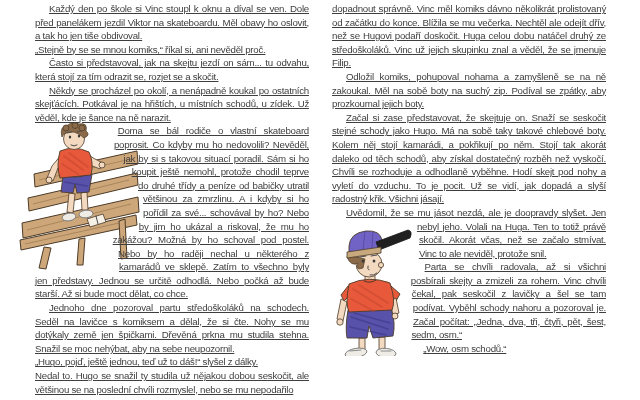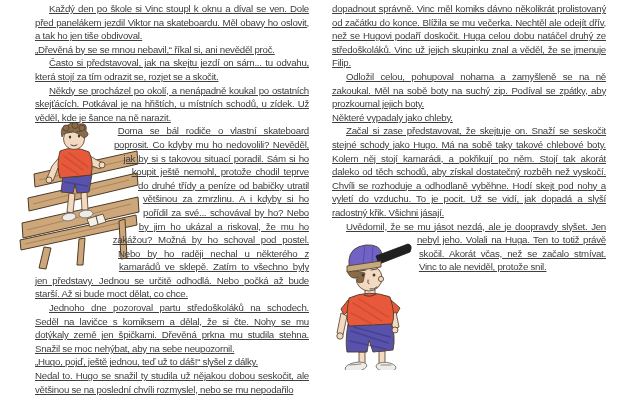--- a/index.html
+++ b/index.html
@@ -46,21 +46,21 @@
   .ink{stroke:#4a4a4a;stroke-width:1;fill:none;stroke-linecap:round;}
   .dot{fill:#3a3a3a;}
 </style>
 </head>
 <body>
 
 <div class="page">
 
   <div class="col">
     <p class="para indent">Každý den po škole si Vinc stoupl k oknu a díval se ven. Dole před panelákem jezdil Viktor na skateboardu. Měl obavy ho oslovit, a tak ho jen tiše obdivoval.</p>
-    <p class="para">„Dřevěná by se se mnou nebavil,“ říkal si, ani nevěděl proč.</p>
+    <p class="para">„Stejně by se se mnou komiks,“ říkal si, ani nevěděl proč.</p>
     <p class="para indent">Často si představoval, jak na skejtu jezdí on sám... tu odvahu, která stojí za tím odrazit se, rozjet se a skočit.</p>
     <p class="para indent">Někdy se procházel po okolí, a nenápadně koukal po ostatních skejťácích. Potkával je na hřištích, u místních schodů, u zídek. Už věděl, kde je šance na ně narazit.</p>
 
     <p class="para indent">
       <svg class="float-bench" viewBox="0 0 122 148" aria-hidden="true">
         <g>
           <path class="f-wood" d="M15,52 L118,29 L119,42 L16,65 Z"></path>
           <path class="f-wood" d="M9,76 L118,51 L119,63 L10,89 Z"></path>
           <path class="f-wood" d="M3,101 L119,75 L120,90 L4,116 Z"></path>
           <path class="f-wood" d="M1,118 L117,93 L118,103 L2,128 Z"></path>
@@ -105,22 +105,21 @@
       </svg><span>Doma se bál rodiče o vlastní skateboard poprosit. Co kdyby mu ho nedovolili? Nevěděl, jak by si s takovou situací poradil. Sám si ho koupit ještě nemohl, protože chodil teprve do druhé třídy a peníze od babičky utratil většinou za zmrzlinu. A i kdyby si ho pořídil za své... schovával by ho? Nebo by jim ho ukázal a riskoval, že mu ho zakážou? Možná by ho schoval pod postel. Nebo by ho raději nechal u některého z kamarádů ve sklepě. Zatím to všechno byly jen představy. Jednou se určitě odhodlá. Nebo počká až bude starší. Až si bude moct dělat, co chce.</span>
     </p>
 
     <p class="para indent">Jednoho dne pozoroval partu středoškoláků na schodech. Seděl na lavičce s komiksem a dělal, že si čte. Nohy se mu dotýkaly země jen špičkami. Dřevěná prkna mu studila stehna. Snažil se moc nehýbat, aby na sebe neupozornil.</p>
     <p class="para">„Hugo, pojď, ještě jednou, teď už to dáš!“ slyšel z dálky.</p>
     <p class="para">Nedal to. Hugo se snažil ty studila už nějakou dobou seskočit, ale většinou se na poslední chvíli rozmyslel, nebo se mu nepodařilo</p>
   </div>
 
   <div class="col">
     <p class="para">dopadnout správně. Vinc měl komiks dávno několikrát prolistovaný od začátku do konce. Blížila se mu večerka. Nechtěl ale odejít dřív, než se Hugovi podaří doskočit. Huga celou dobu natáčel druhý ze středoškoláků. Vinc už jejich skupinku znal a věděl, že se jmenuje Filip.</p>
-    <p class="para indent">Odložil celou, pohupoval nohama a zamyšleně se na ně zakoukal. Měl na sobě boty na suchý zip. Podíval se zpátky, aby prozkoumal jejich boty.</p>
-    <p class="para">Některé vypadaly jako chleby.</p>
+    <p class="para indent">Odložil komiks, pohupoval nohama a zamyšleně se na ně zakoukal. Měl na sobě boty na suchý zip. Podíval se zpátky, aby prozkoumal jejich boty.</p>
     <p class="para indent">Začal si zase představovat, že skejtuje on. Snaží se seskočit stejné schody jako Hugo. Má na sobě taky takové chlebové boty. Kolem něj stojí kamarádi, a pokřikují po něm. Stojí tak akorát daleko od těch schodů, aby získal dostatečný rozběh než vyskočí. Chvíli se rozhoduje a odhodlaně vyběhne. Hodí skejt pod nohy a vyletí do vzduchu. To je pocit. Už se vidí, jak dopadá a slyší radostný křik. Všichni jásají.</p>
 
     <p class="para indent">
       <svg class="float-boy" viewBox="0 0 84 150" aria-hidden="true">
         <g transform="translate(0,3)">
           <path class="f-skin" d="M25,129 L25,141 L31,141 L31,129 Z"></path>
           <path class="f-skin" d="M45,128 L45,141 L51,141 L51,128 Z"></path>
           <ellipse class="f-shoe" cx="22" cy="144" rx="11" ry="4.6" transform="rotate(-10 22 144)"></ellipse>
           <ellipse class="f-shoe" cx="52" cy="144" rx="10" ry="4.6" transform="rotate(5 52 144)"></ellipse>
           <path class="ink" d="M16,142 L27,141" style="stroke:#8a8a8a"></path>
@@ -151,15 +150,17 @@
           <ellipse class="dot" cx="29" cy="52" rx="1.4" ry="1.6"></ellipse>
           <ellipse class="dot" cx="40" cy="52" rx="1.4" ry="1.6"></ellipse>
           <path class="ink" d="M26,48 L32,47"></path>
           <path class="ink" d="M37,47 L43,46"></path>
           <path class="ink" d="M34,57 Q33,60 35,61"></path>
           <path class="ink" d="M36,66 Q40,67 43,64"></path>
         </g>
       </svg><span>Uvědomil, že se mu jásot nezdá, ale je doopravdy slyšet. Jen nebyl jeho. Volali na Huga. Ten to totiž právě skočil. Akorát včas, než se začalo stmívat. Vinc to ale neviděl, protože snil.</span>
     </p>
 
+    <p class="para indent">Parta se chvíli radovala, až si všichni posbírali skejty a zmizeli za rohem. Vinc chvíli čekal, pak seskočil z lavičky a šel se tam podívat. Vyběhl schody nahoru a pozoroval je. Začal počítat: „Jedna, dva, tři, čtyři, pět, šest, sedm, osm.“</p>
+    <p class="para indent">„Wow, osm schodů.“</p>
   </div>
 
 </div>
 
 </body></html>

